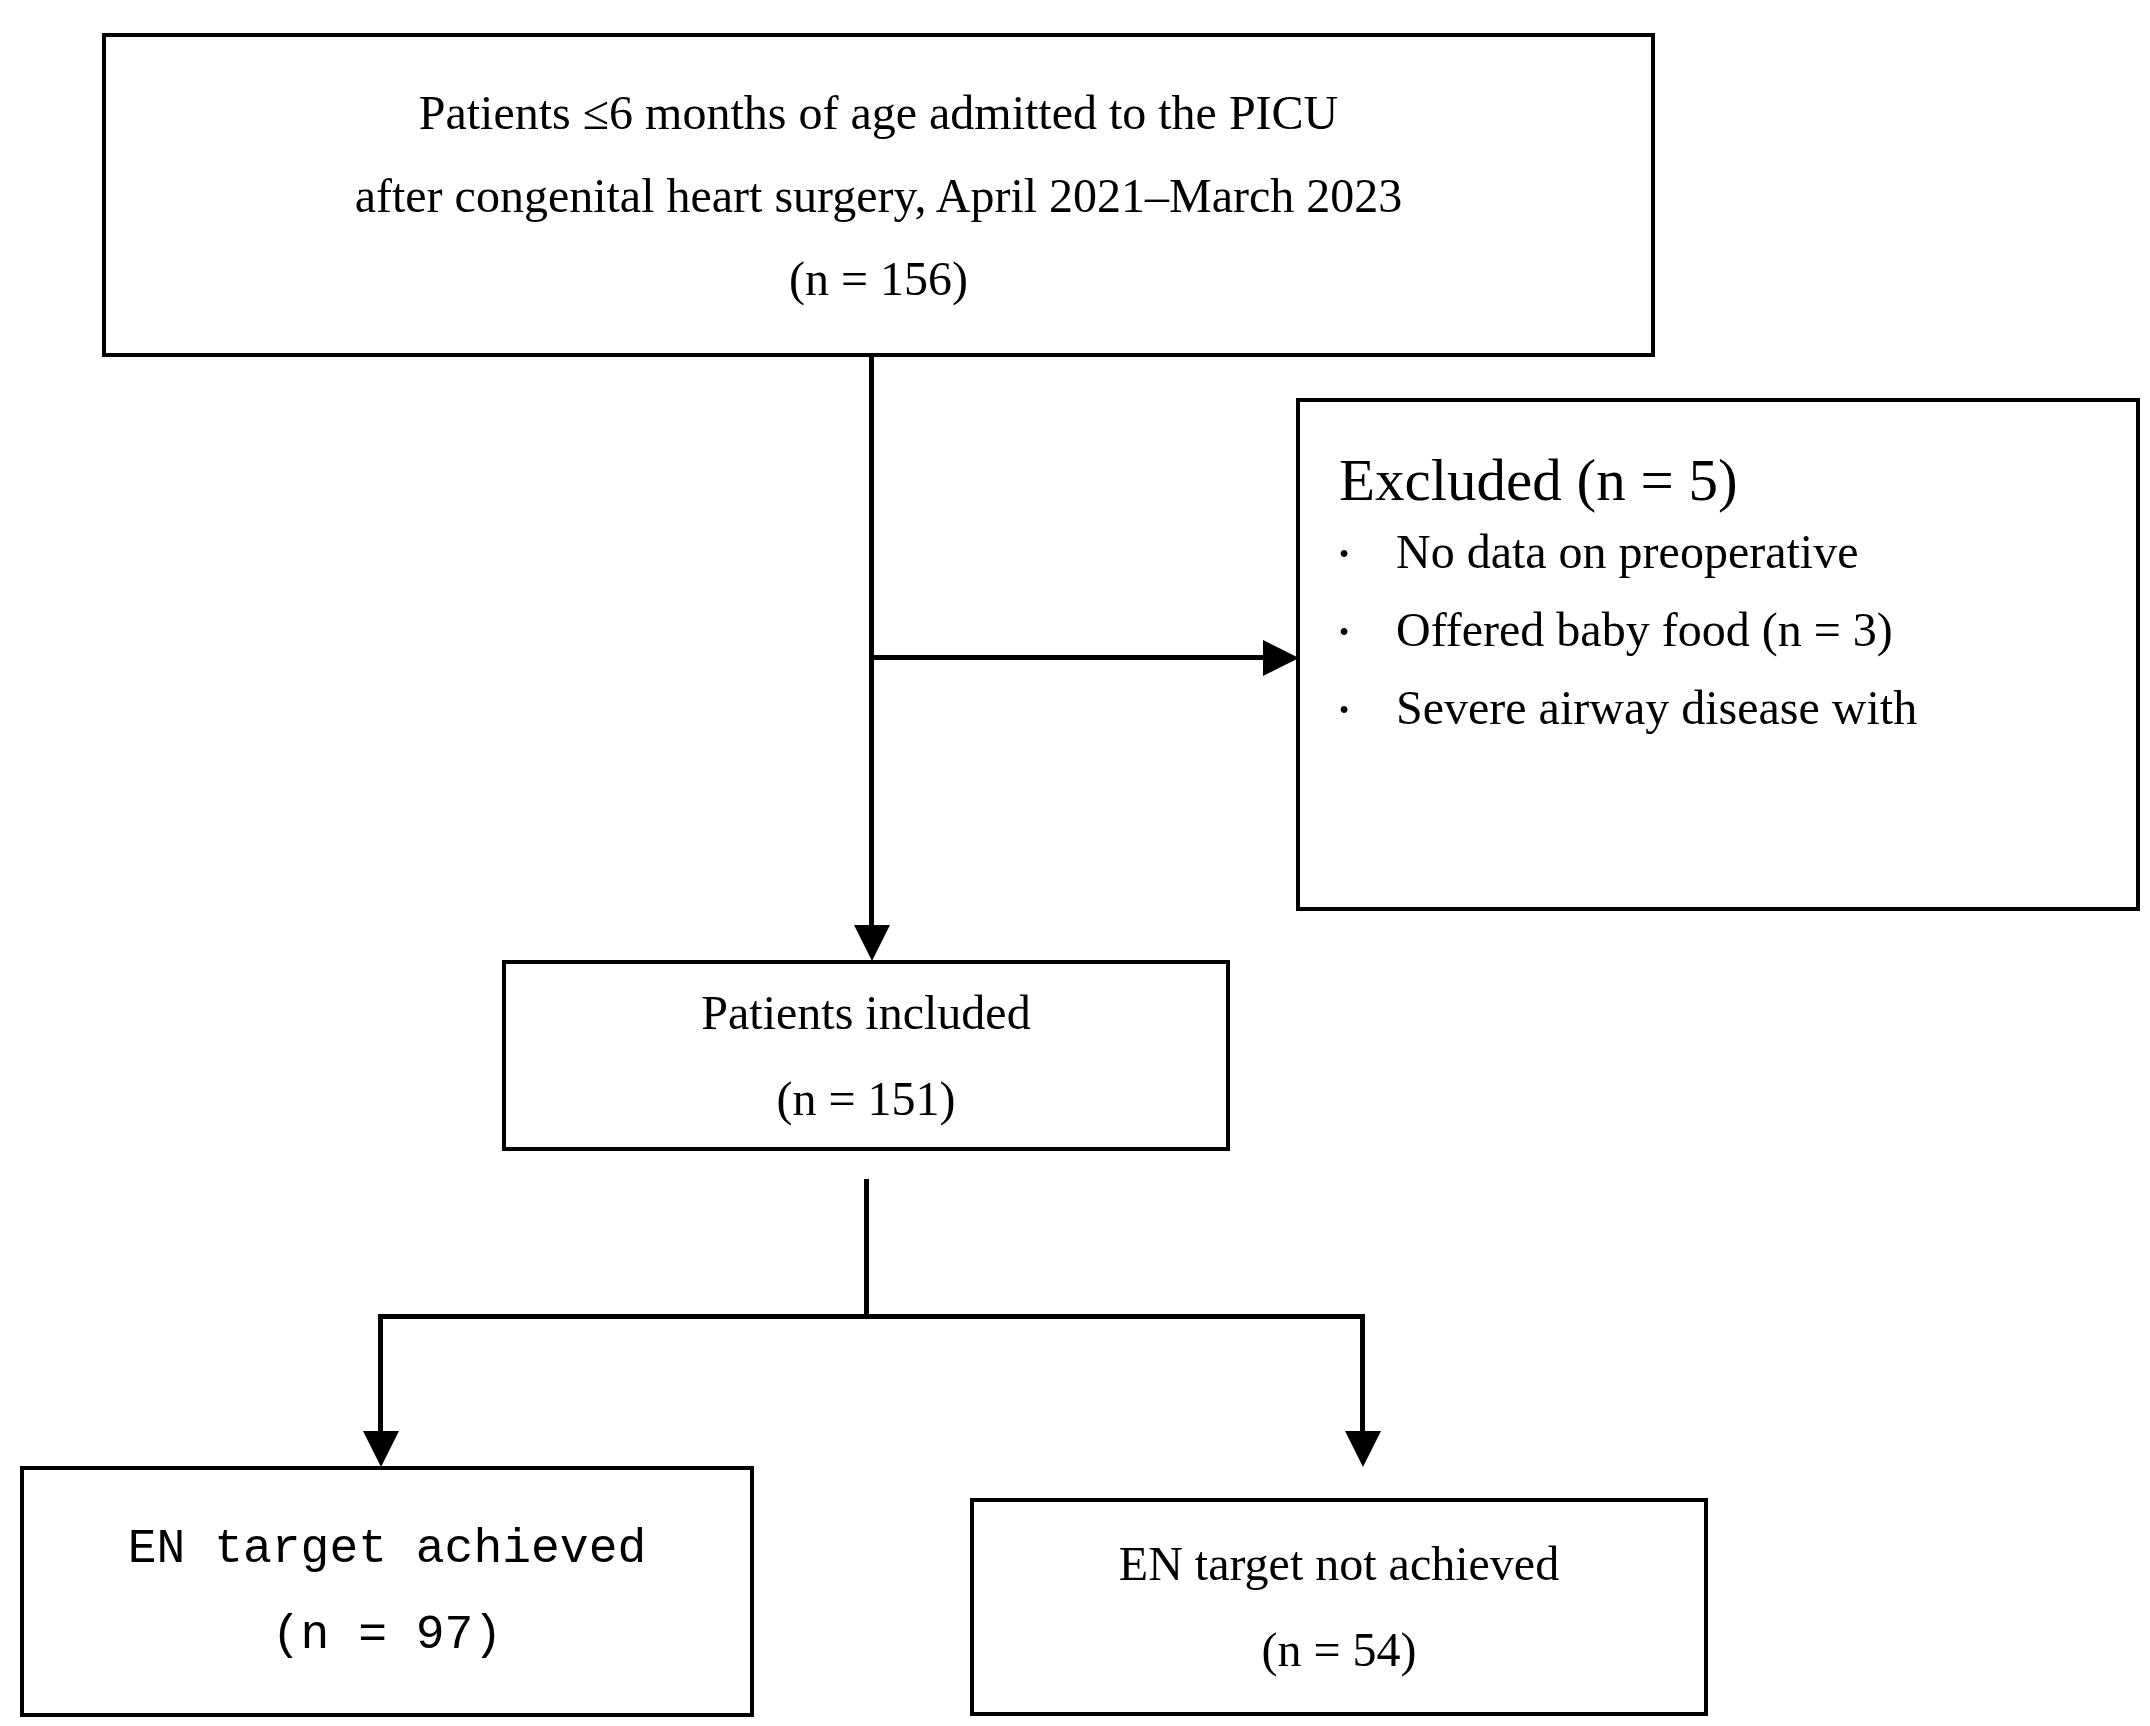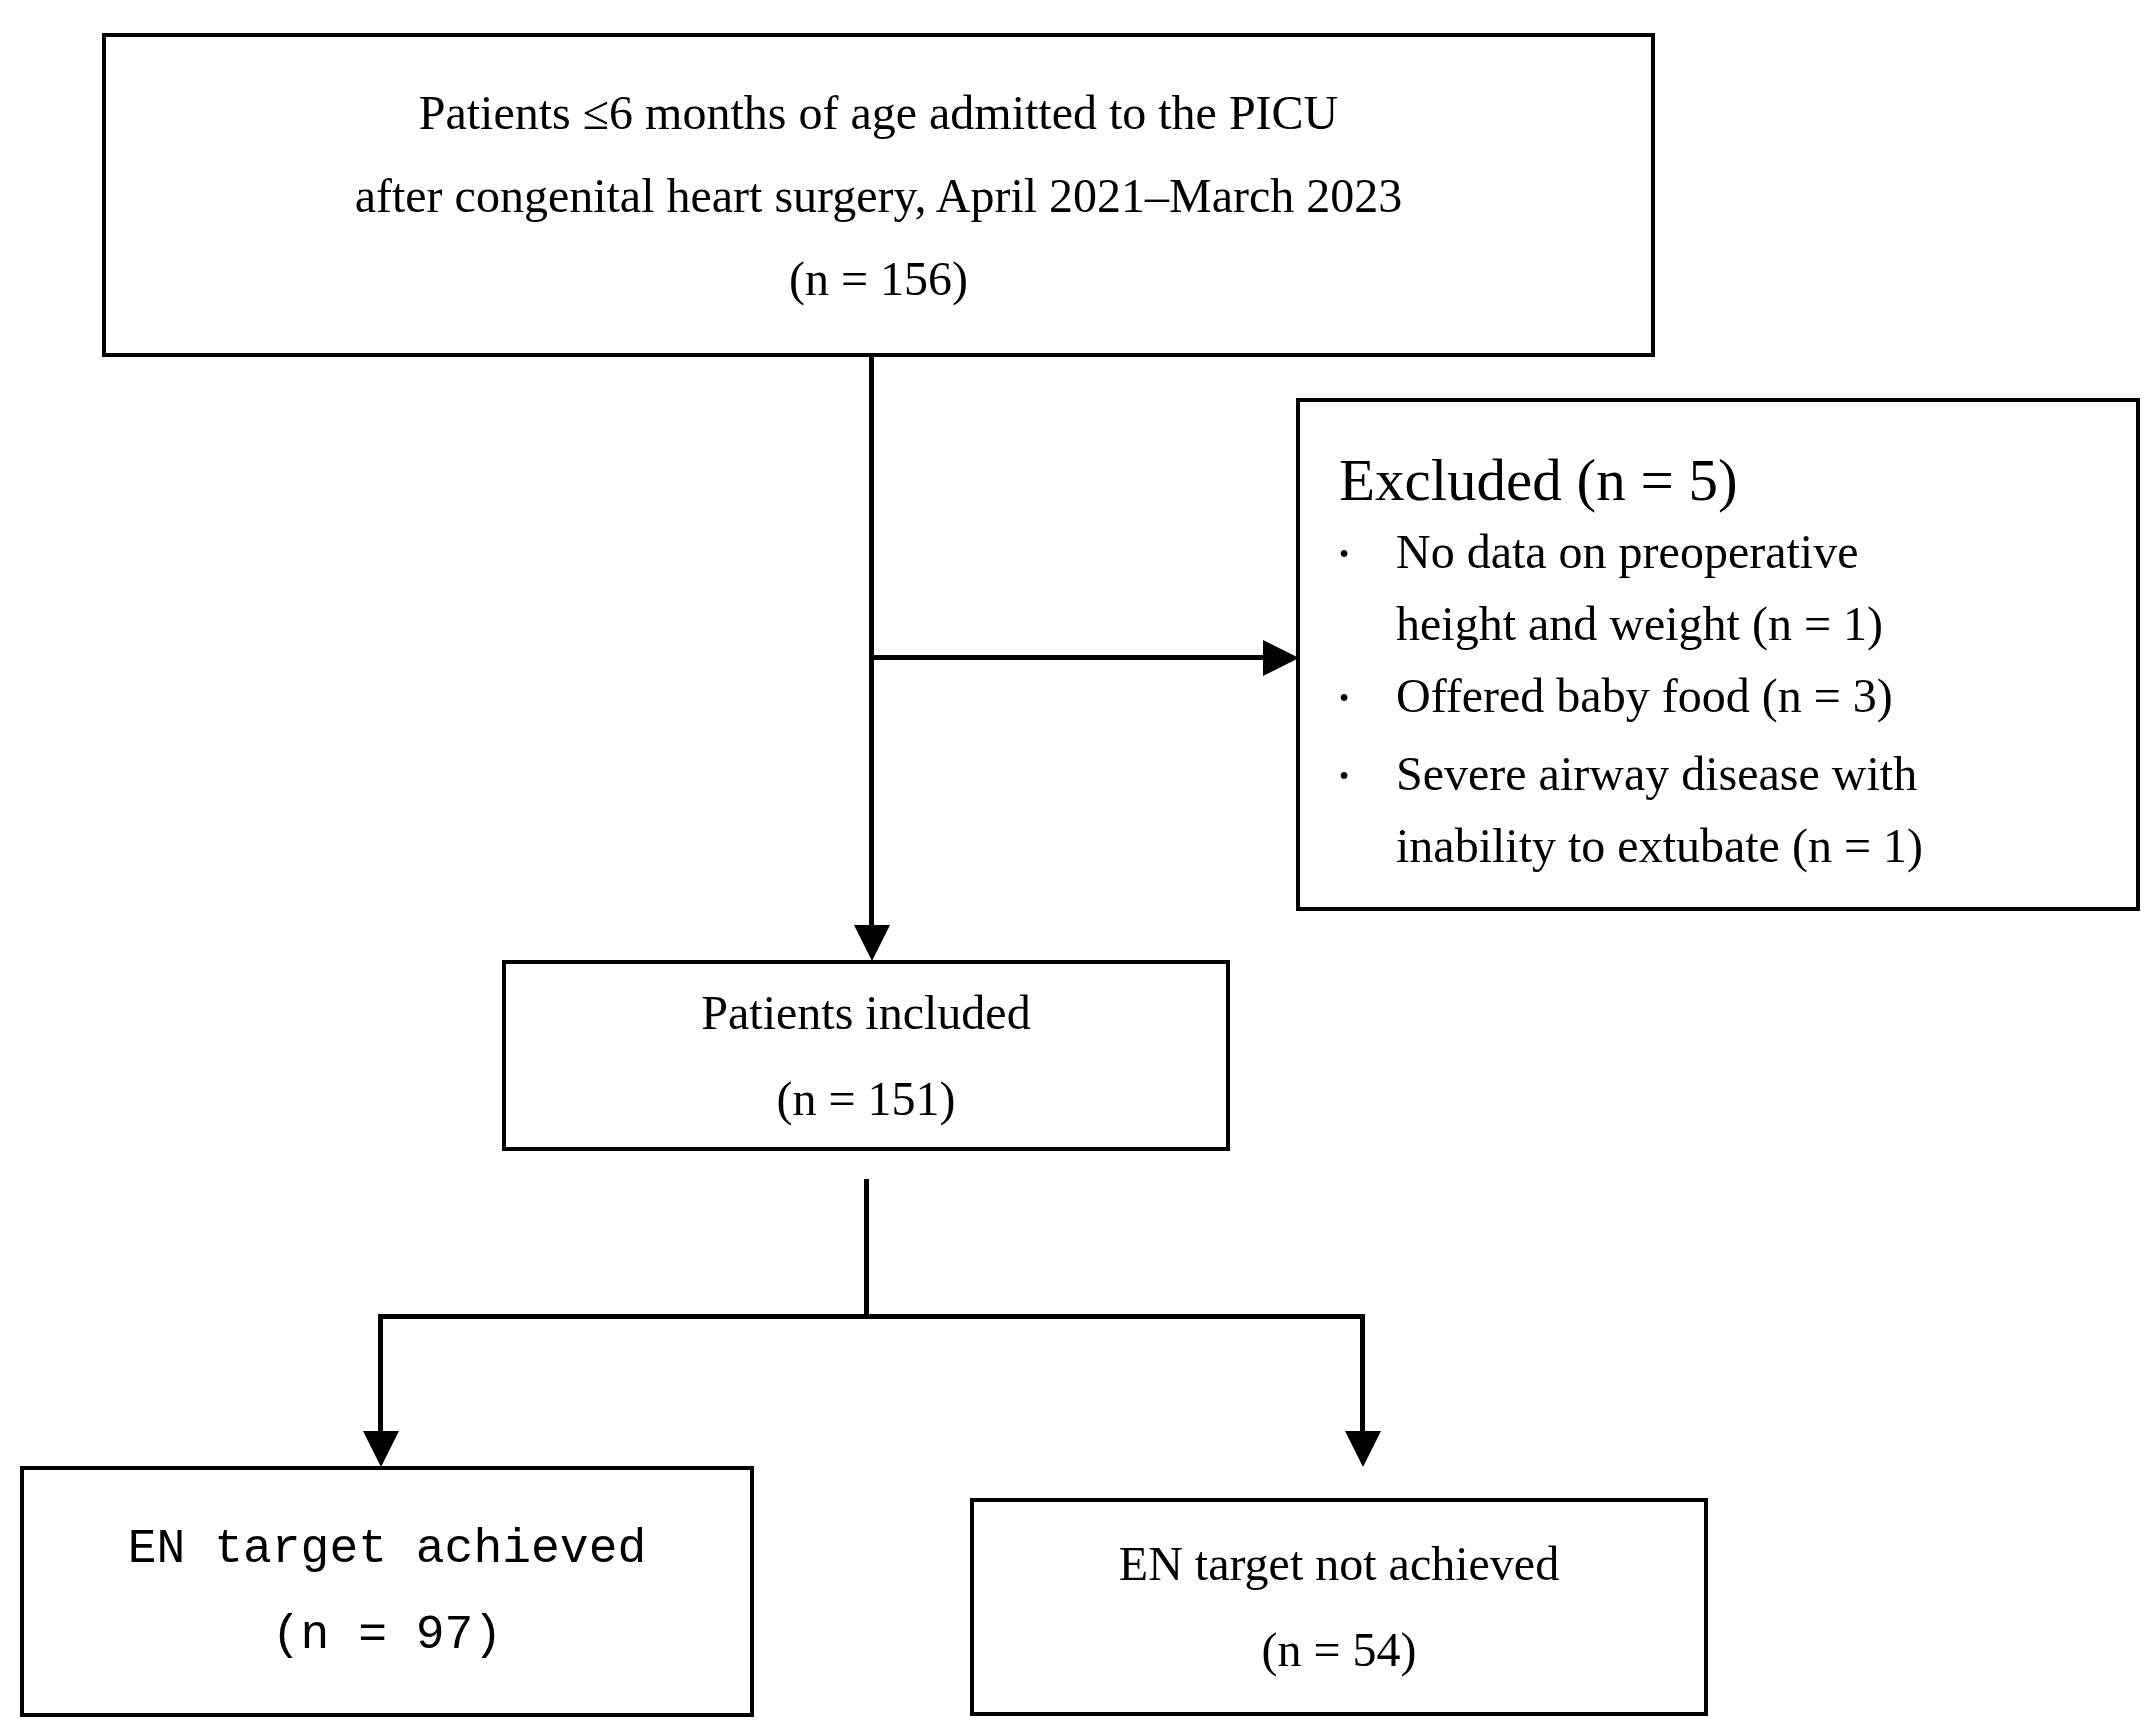--- a/index.html
+++ b/index.html
@@ -102,34 +102,32 @@
 
   <div class="conn" style="left:869px; top:655px; width:402px; height:5px;"></div>
   <div class="arrow-right" style="left:1263px; top:640px;"></div>
 
   <div id="excluded-box" class="box" style="left:1296px; top:398px; width:844px; height:513px;">
     <div class="excluded-title">Excluded (n = 5)</div>
     <div class="bullet-row">
       <div class="bullet-dot">•</div>
       <div class="bullet-text">
         <div class="bullet-line">No data on preoperative</div>
-        <div class="bullet-line">height and weight (n = 1)</div>
       </div>
     </div>
     <div class="bullet-row">
       <div class="bullet-dot">•</div>
       <div class="bullet-text">
         <div class="bullet-line">Offered baby food (n = 3)</div>
       </div>
     </div>
     <div class="bullet-row">
       <div class="bullet-dot">•</div>
       <div class="bullet-text">
         <div class="bullet-line">Severe airway disease with</div>
-        <div class="bullet-line">inability to extubate (n = 1)</div>
       </div>
     </div>
   </div>
 
   <div id="included-box" class="box center-box" style="left:502px; top:960px; width:728px; height:191px;">
     <div class="big-text">Patients included</div>
     <div class="big-text">(n = 151)</div>
   </div>
 
   <div class="conn" style="left:864px; top:1179px; width:5px; height:136px;"></div>

